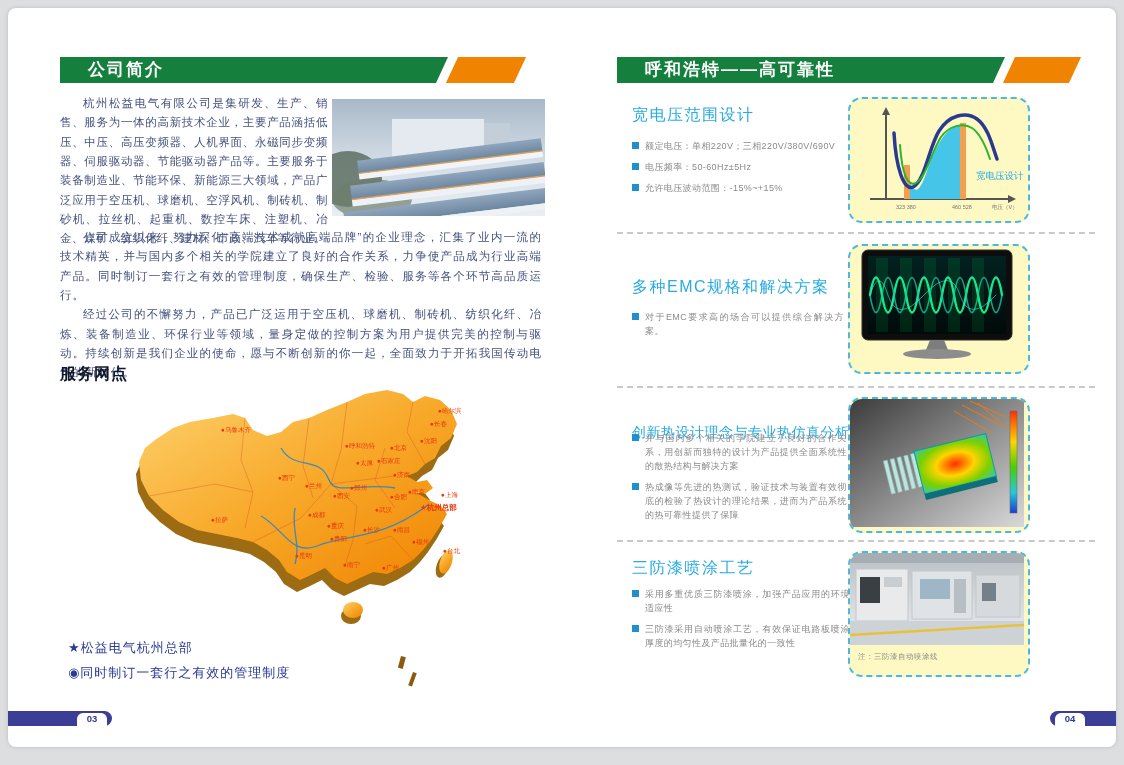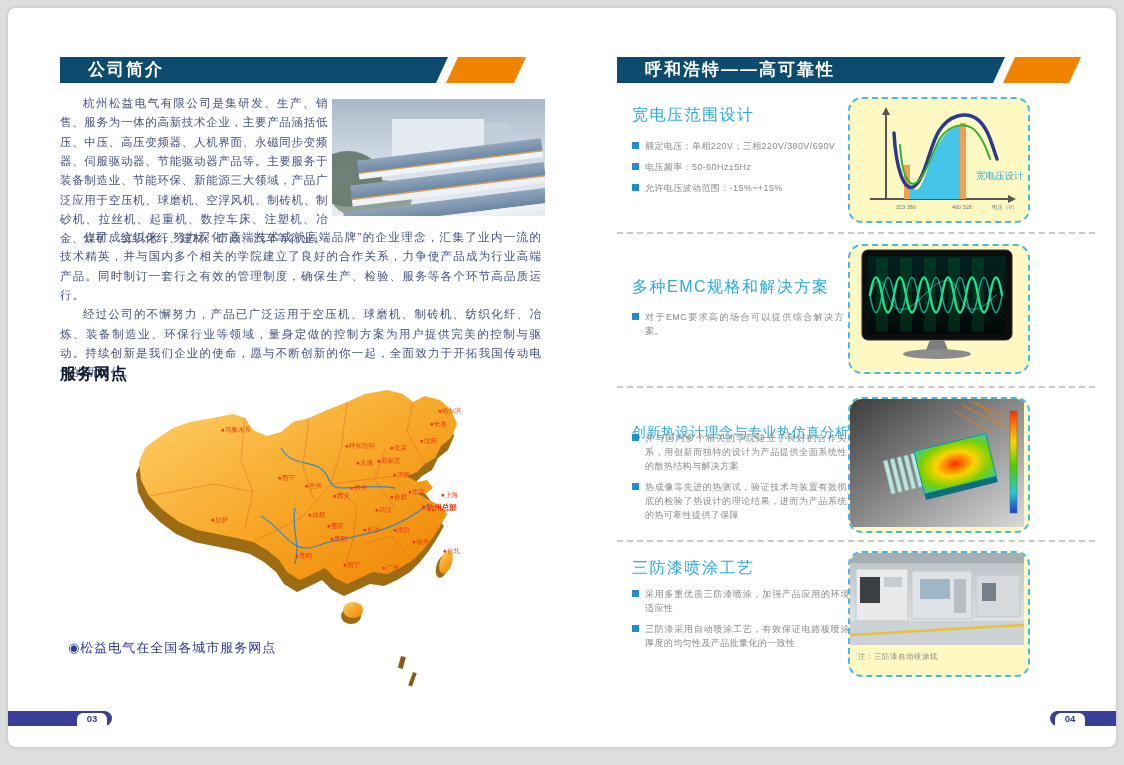--- a/index.html
+++ b/index.html
@@ -1,21 +1,21 @@
 <!DOCTYPE html>
 <html><head>
 <meta charset="utf-8">
 <style>
   html,body{margin:0;padding:0;background:#dcdee0;font-family:"Liberation Sans","DejaVu Sans",sans-serif;}
   #root{position:relative;width:1124px;height:765px;background:#dcdee0;overflow:hidden;}
   .sheet{position:absolute;left:8px;top:8px;width:1108px;height:739px;background:#ffffff;border-radius:8px;box-shadow:0 0 4px rgba(0,0,0,.15);}
   .abs{position:absolute;}
 
   
-  .hbar{position:absolute;height:26px;background:#0c4a6e;clip-path:polygon(0 0,100% 0,calc(100% - 12px) 100%,0 100%);}
+  .hbar{position:absolute;height:26px;background:#15803d;clip-path:polygon(0 0,100% 0,calc(100% - 12px) 100%,0 100%);}
   .hbar .htitle{display:block;line-height:26px;padding-left:28px;color:#ffffff;font-size:17px;font-weight:bold;letter-spacing:2px;}
   .hflag{position:absolute;height:26px;background:#f08300;transform:skewX(-25deg);}
 
   
   .bodytxt{color:#44517e;font-size:11.5px;line-height:1.68;text-align:justify;letter-spacing:1.1px;}
   .bodytxt p{margin:0;text-indent:2em;}
   .p1{letter-spacing:.6px;}
   .svc-title{color:#0f172a;font-size:16px;font-weight:bold;letter-spacing:1px;}
   .legend{color:#2b3a94;font-size:13px;line-height:1.9;letter-spacing:1px;}
   .legend .row{display:block;}
@@ -164,21 +164,22 @@
         <span class="city" style="left: 202px; top: 168px;">●昆明</span>
         <span class="city" style="left: 250px; top: 177px;">●南宁</span>
         <span class="city" style="left: 289px; top: 180px;">●广州</span>
         <span class="city" style="left: 118px; top: 132px;">●拉萨</span>
         <span class="city" style="left: 350px; top: 163px;">●台北</span>
         <span class="city hq" style="left: 327px; top: 119px;">★杭州总部</span>
       </div>
   </div>
 
   <div class="legend abs" style="left:68px;top:636px;">
-    <span class="row"><span>◉</span><span>松益电气在全国各城市服务网点</span></span>
+    <span class="row"><span>★</span><span>松益电气杭州总部</span></span>
+    <span class="row"><span>◉</span><span>同时制订一套行之有效的管理制度</span></span>
   </div>
 
   <div class="pill left" style="left:8px;top:711px;width:104px;">
     <span class="numbox" style="right:5px;">03</span>
   </div>
 
   <div class="hbar abs" style="left:617px;top:57px;width:388px;">
     <span class="htitle">呼和浩特——高可靠性</span>
   </div>
   <div class="hflag abs" style="left:1009px;top:57px;width:66px;"></div>

